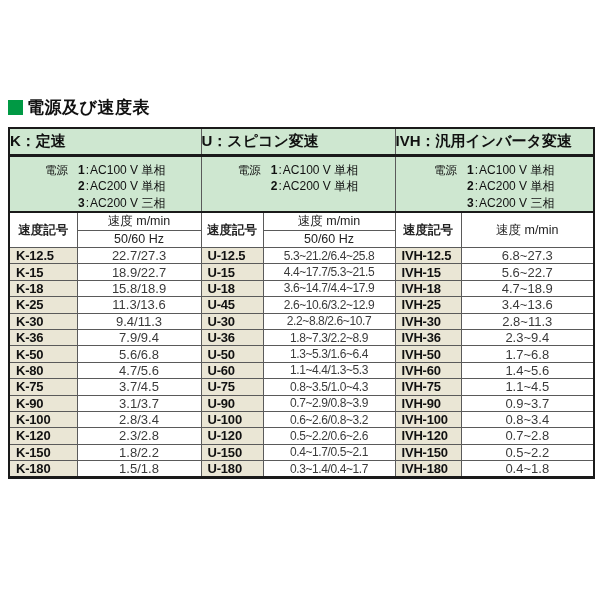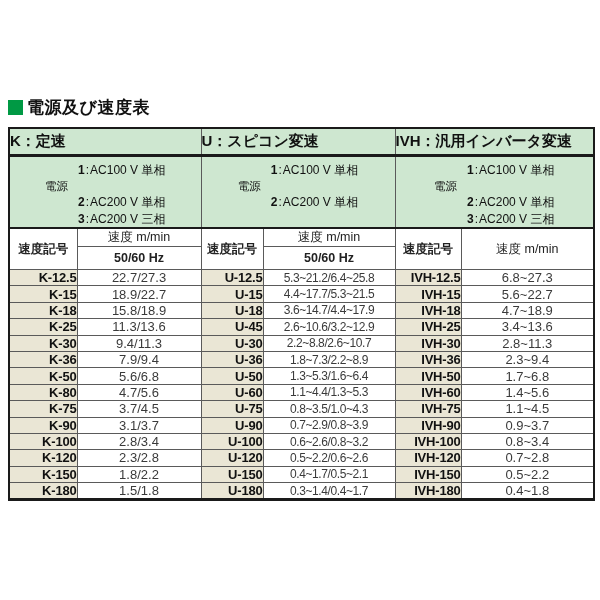--- a/index.html
+++ b/index.html
@@ -19,32 +19,32 @@
     border-top:2px solid var(--black);border-bottom:3px solid var(--black);}
   table.spec td{border:1px solid var(--gray);overflow:hidden;white-space:nowrap;}
   td.secl{border-left:2px solid var(--black);}
 
   tr.cat td{background:var(--green);border-bottom:3px solid var(--black);
     font-weight:bold;font-size:15px;text-align:left;height:27px;color:#111;}
   tr.power td{background:var(--green);border-bottom:2px solid var(--black);
     height:57px;vertical-align:top;padding-top:5px;}
   .pwr{width:max-content;margin:0 auto;font-size:12px;line-height:16.5px;}
   .pline{display:flex;}
-  .plbl{display:inline-block;min-width:33px;font-size:11.5px;margin-top:16px;}
+  .plbl{display:inline-block;min-width:33px;font-size:11.5px;}
   .pnum{font-weight:bold;}
   .psep{margin:0 1px;}
 
   tr.sub1 td,tr.sub2 td{background:#fff;text-align:center;font-size:12.5px;color:#222;}
   tr.sub1 td{height:18px;}
-  tr.sub2 td{height:23px;font-weight:bold;}
+  tr.sub2 td{height:17px;}
   td.code-h{background:var(--beige);font-weight:bold;font-size:13px;}
   td.speed-h{font-size:12.5px;}
 
   tbody td{height:16.4px;font-size:13px;}
-  td.code{background:var(--beige);font-weight:bold;text-align:right;
+  td.code{background:var(--beige);font-weight:bold;text-align:left;
     padding-left:6px;letter-spacing:-.2px;color:#111;}
   td.val{text-align:center;color:var(--valtext);}
   td.val-U{font-size:12px;letter-spacing:-.4px;margin-left:12px;}
 </style>
 </head>
 <body>
 
 <div class="canvas">
 
   <div class="title-row">

